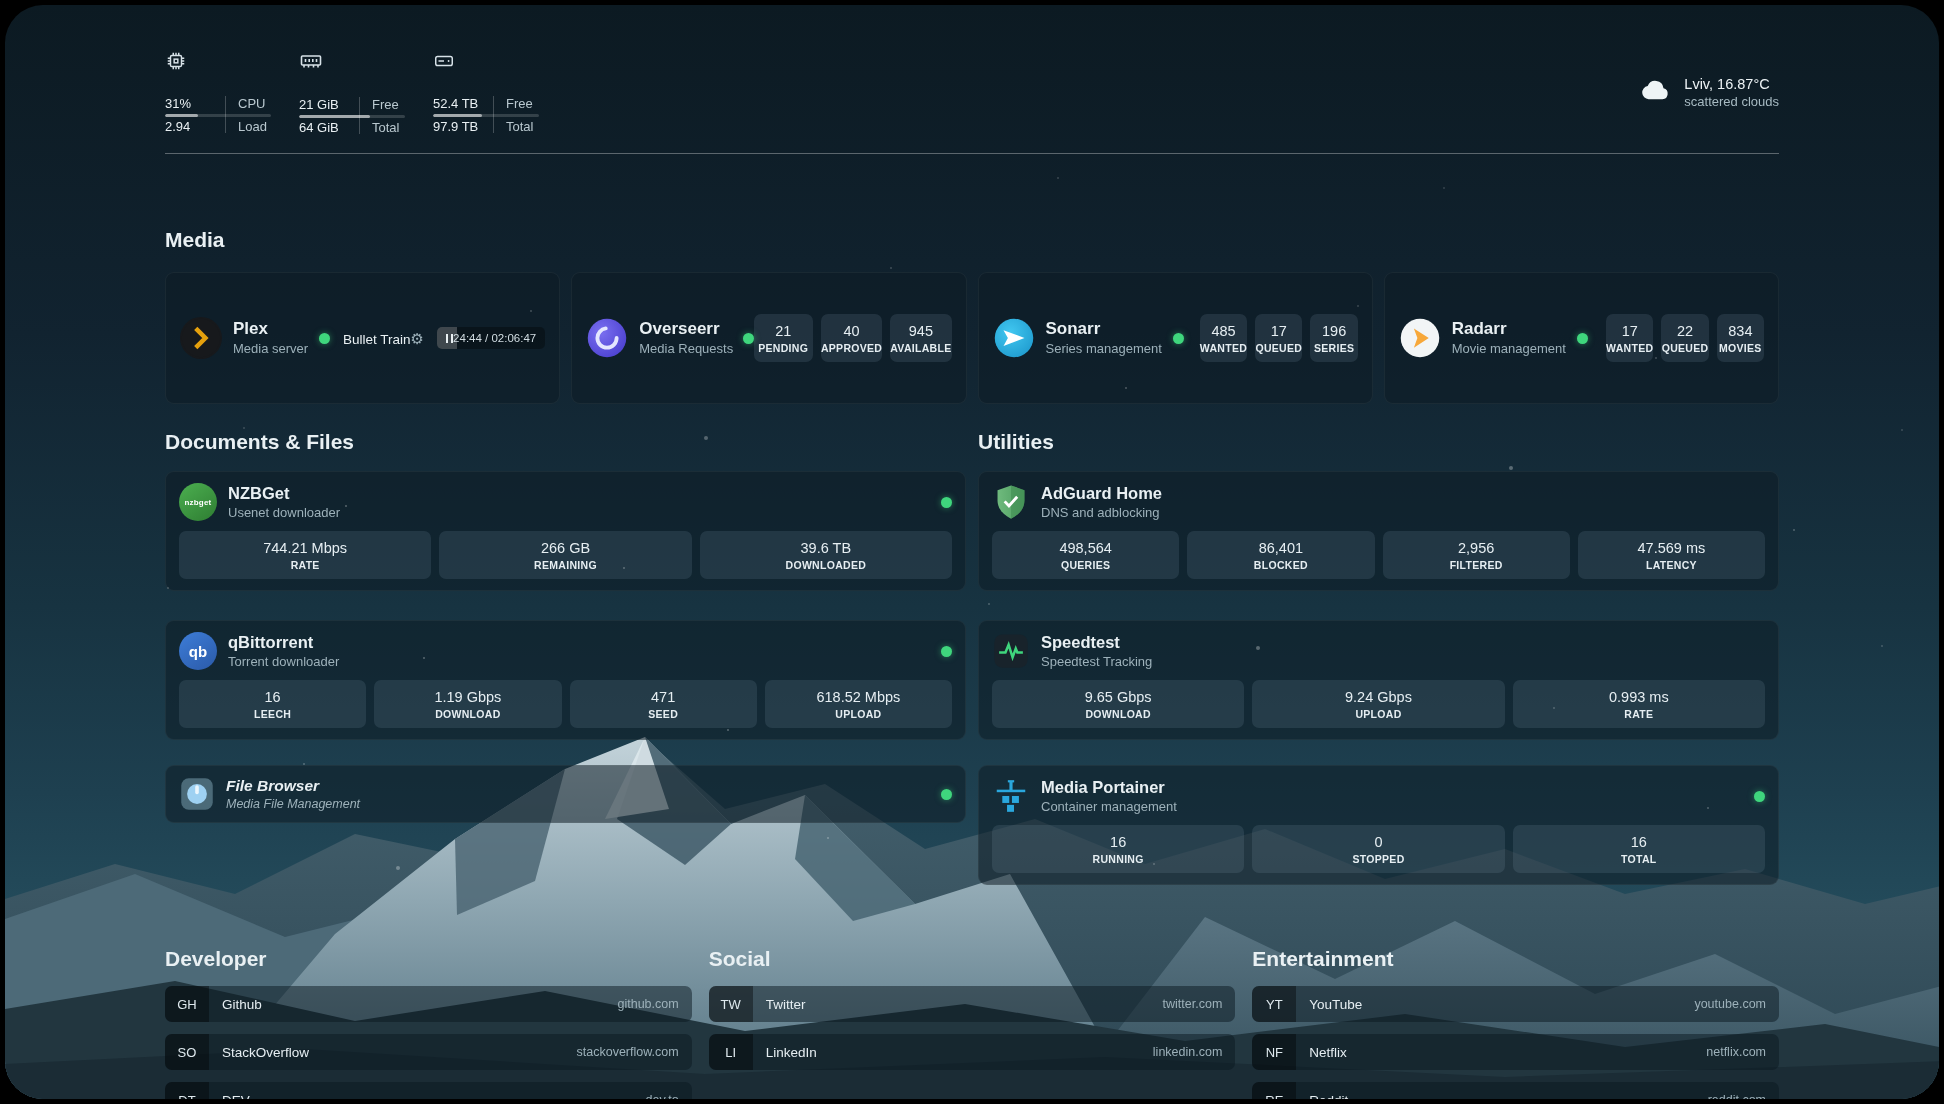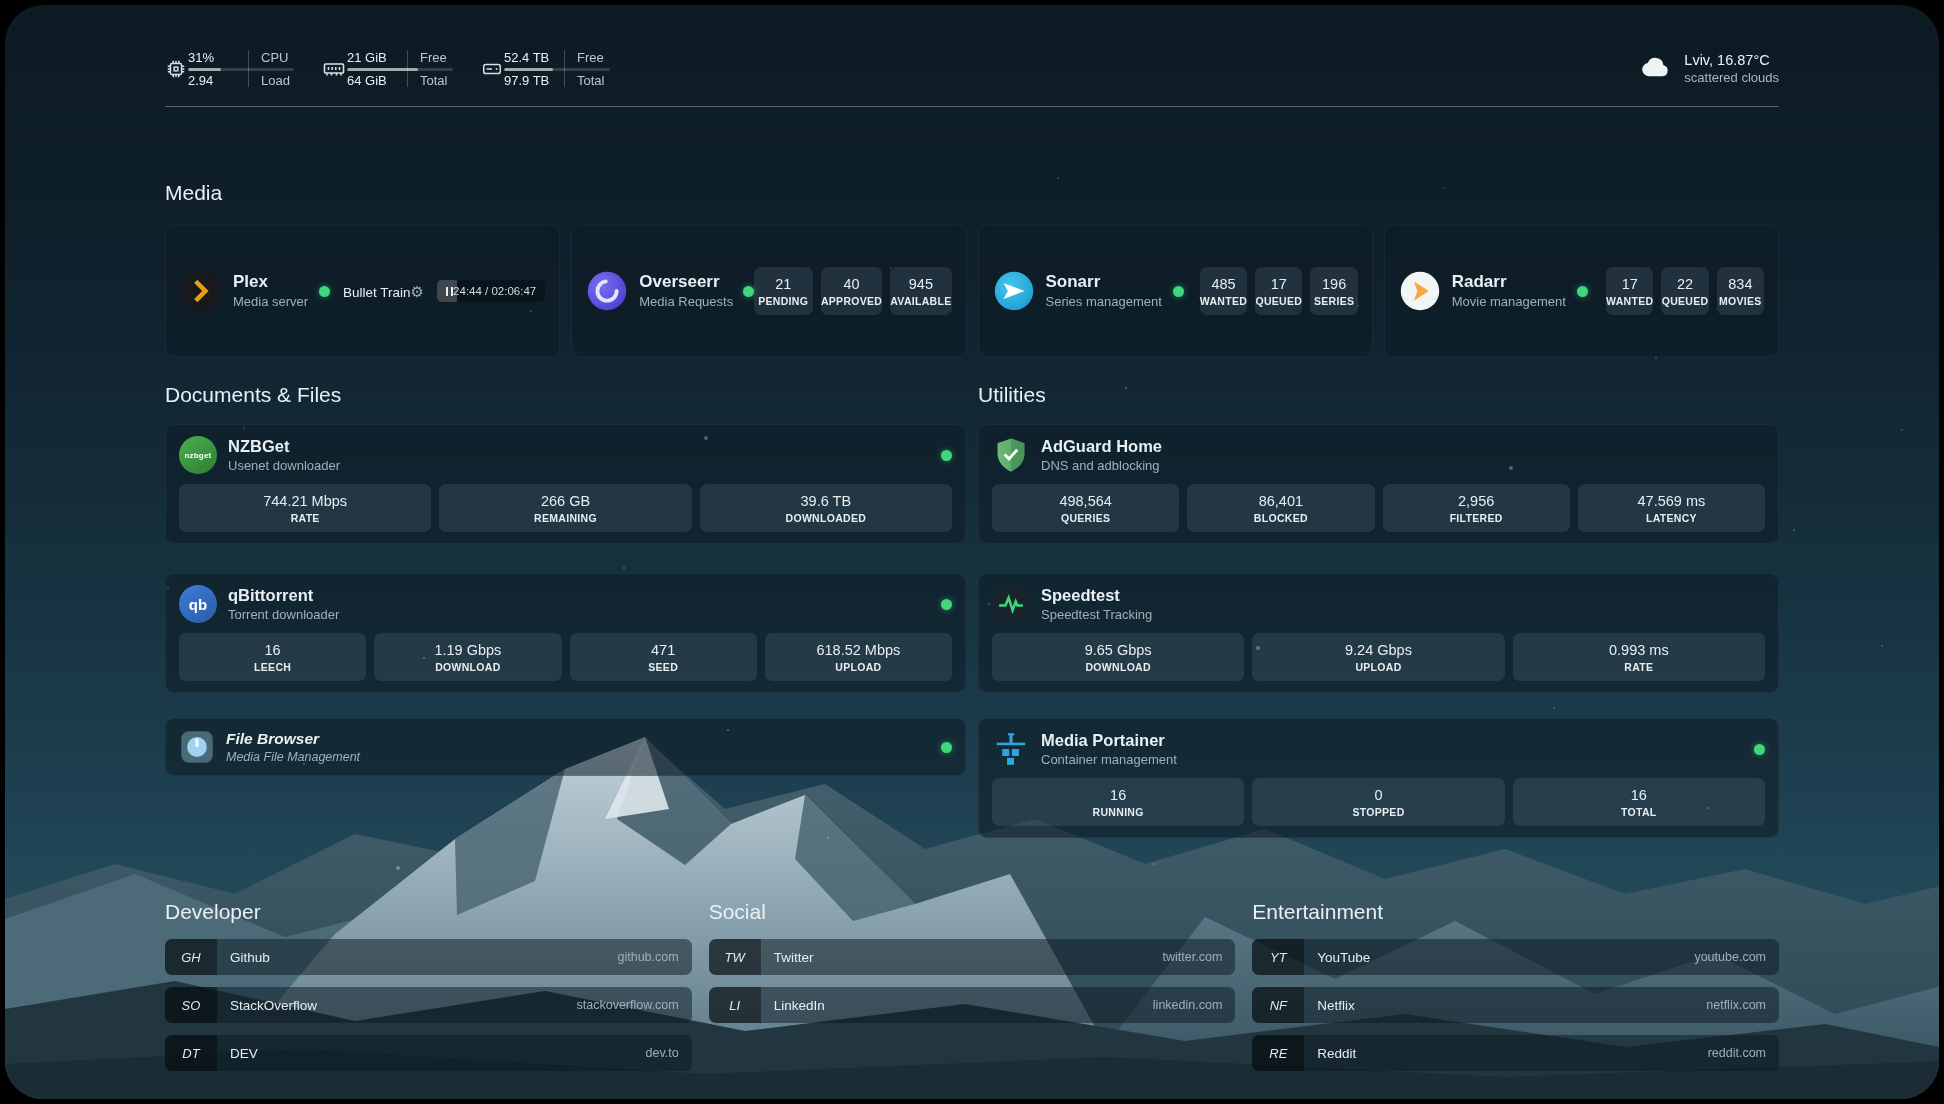--- a/index.html
+++ b/index.html
@@ -20,21 +20,21 @@
     722px 724px 0 0 rgba(255,255,255,.30),1876px 640px 0 0 rgba(255,255,255,.20),
     238px 422px 0 0 rgba(255,255,255,.18),1438px 182px 0 0 rgba(255,255,255,.16),
     1052px 172px 0 0 rgba(255,255,255,.18),618px 562px 0 0 rgba(255,255,255,.28),
     162px 582px 0 0 rgba(255,255,255,.22),1702px 802px 0 0 rgba(255,255,255,.26),
     822px 832px 0 0 rgba(255,255,255,.28),1896px 424px 0 0 rgba(255,255,255,.18),
     392px 862px 0 1px rgba(255,255,255,.30),1148px 858px 0 0 rgba(255,255,255,.24);}
   .content{position:relative;z-index:2;width:1614px;margin:0 auto;padding-top:44px;}
 
   
   .topbar{display:flex;align-items:center;}
-  .widget{display:flex;align-items:center;gap:1px;margin-right:24px;}
+  .widget{display:flex;gap:23px;margin-right:24px;flex-direction:column;}
   .widget-body{position:relative;display:grid;grid-template-columns:62px 48px;grid-template-rows:16px 16px;row-gap:7px;align-items:center;}
   .widget-body::before{content:"";position:absolute;left:60px;top:1px;bottom:1px;width:1px;background:rgba(255,255,255,.22);}
   .w-val{font-size:13px;color:#e9f0f3;padding-right:12px;white-space:nowrap;}
   .w-lab{font-size:13px;color:#b9c8cf;padding-left:11px;}
   .w-bar{position:absolute;left:0;right:4px;top:19px;height:3px;border-radius:2px;background:rgba(255,255,255,.16);overflow:hidden;}
   .w-bar>span{display:block;height:100%;background:rgba(255,255,255,.55);border-radius:2px;}
   .hw-icon{display:flex;color:#d7e2e8;}
   .searchbox{position:relative;width:952px;height:34px;margin-left:10px;flex:0 0 auto;}
   .searchbox input{width:100%;height:100%;background:rgba(5,15,21,.45);border:1px solid rgba(255,255,255,.22);
     border-radius:7px;color:#e9f0f3;font-size:14px;padding:0 48px 0 14px;outline:none;font-family:inherit;}
@@ -42,21 +42,21 @@
   .engine-btn{position:absolute;right:0;top:0;bottom:0;width:38px;display:flex;align-items:center;justify-content:center;
     background:rgba(255,255,255,.08);border-left:1px solid rgba(255,255,255,.18);border-radius:0 7px 7px 0;
     font-size:13px;color:#d5e0e6;cursor:pointer;}
   .weather{margin-left:auto;display:flex;align-items:center;gap:12px;}
   .weather-txt{display:flex;flex-direction:column;gap:2px;}
   .weather-loc{font-size:14.5px;color:#edf3f5;}
   .weather-cond{font-size:13px;color:#a7bac2;}
   .topline{border-bottom:1px solid rgba(255,255,255,.32);margin-top:18px;}
 
   
-  .section-title{font-size:21px;font-weight:400;color:#e9f0f3;margin:0;}
+  .section-title{font-size:21px;font-weight:700;color:#e9f0f3;margin:0;}
   .st-media{margin:74px 0 20px;}
   .card{background:rgba(13,28,37,.55);border:1px solid rgba(255,255,255,.05);border-radius:9px;position:relative;}
   .media-grid{display:grid;grid-template-columns:repeat(4,1fr);gap:11px;}
   .media-card{height:132px;padding:12px 14px;display:flex;flex-direction:row;justify-content:space-between;align-items:center;}
   .app-head{display:flex;align-items:center;gap:11px;min-width:0;}
   .app-icon{width:42px;height:42px;border-radius:50%;display:flex;align-items:center;justify-content:center;flex-shrink:0;overflow:hidden;}
   .app-icon.sq{border-radius:9px;}
   .app-meta{display:flex;flex-direction:column;gap:2px;min-width:0;}
   .app-name{font-size:17px;font-weight:600;line-height:1.1;white-space:nowrap;}
   .app-sub{font-size:13px;color:#9db1ba;white-space:nowrap;}
@@ -89,22 +89,22 @@
   .slim-card{height:58px;padding:0 13px;display:flex;align-items:center;}
   .slim-card .app-head{flex:1;font-style:italic;}
   .slim-card .app-icon{width:36px;height:36px;}
   .slim-card .app-name{font-size:15.5px;}
   .slim-card .app-sub{font-size:12.5px;}
 
   
   .bookmarks{display:grid;grid-template-columns:repeat(3,1fr);column-gap:17px;margin-top:62px;}
   .bookmarks .section-title{margin:0 0 15px;}
   .bm-row{display:flex;align-items:center;height:36px;background:rgba(10,24,32,.5);border-radius:7px;margin-bottom:12px;overflow:hidden;cursor:pointer;}
-  .bm-abbr{width:52px;align-self:stretch;background:rgba(0,0,0,.38);display:flex;align-items:center;justify-content:center;
-    font-size:13px;color:#dfe9ee;flex-shrink:0;font-style:italic;}
+  .bm-abbr{width:44px;align-self:stretch;background:rgba(0,0,0,.38);display:flex;align-items:center;justify-content:center;
+    font-size:13px;color:#dfe9ee;flex-shrink:0;}
   .bm-name{margin-left:13px;font-size:13.5px;color:#e6eef2;}
   .bm-url{margin-left:auto;margin-right:13px;font-size:12.5px;color:#9db1ba;}
 </style>
 </head>
 <body>
 
 <div class="screen">
 
   <svg class="mountains" width="1944" height="430" viewBox="0 0 1944 430" preserveAspectRatio="none">
     <defs>

